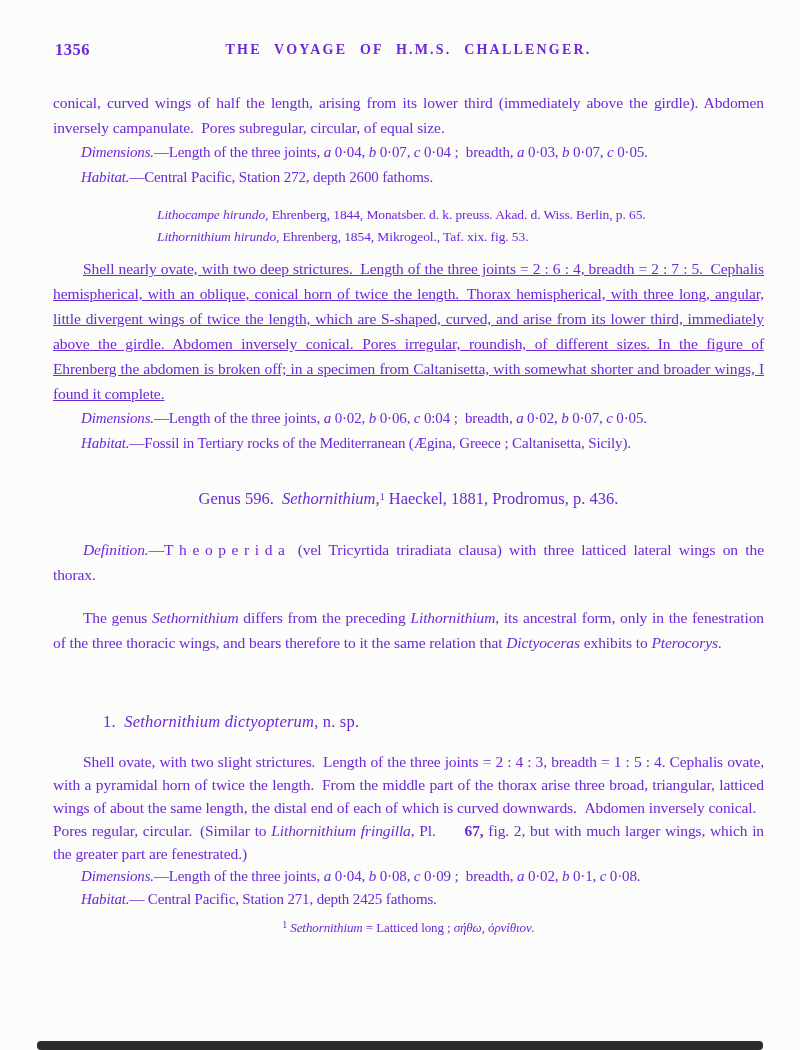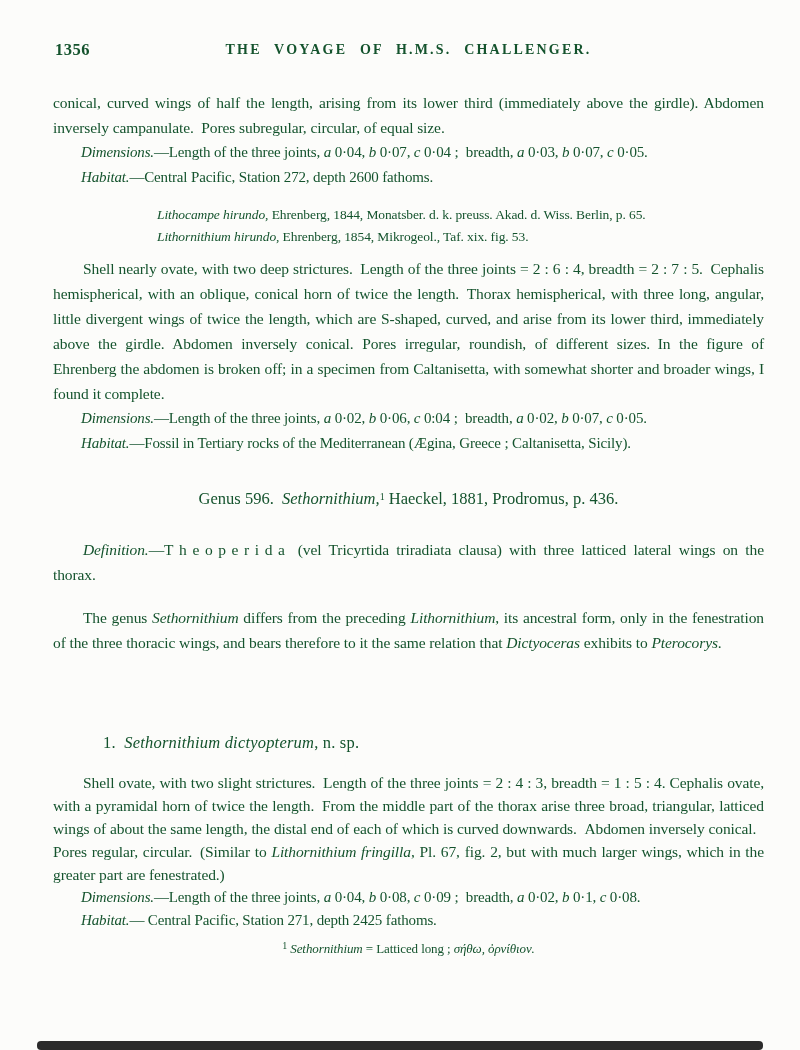--- a/index.html
+++ b/index.html
@@ -1,43 +1,43 @@
 <!DOCTYPE html>
 <html><head>
 <meta charset="utf-8">
 <style>
   html,body{margin:0;padding:0;}
   body{width:800px;height:1050px;background:#ffffff;}
   .page{
     position:relative;width:800px;height:1050px;overflow:hidden;
-    background:#fcfcfa;color:#14532d;
+    background:#fcfcfa;color:#6d28d9;
     font-family:"Liberation Serif","DejaVu Serif",serif;
     -webkit-font-smoothing:antialiased;
   }
   .content{position:absolute;left:53px;top:40px;width:711px;}
   .header{position:relative;height:22px;text-align:center;}
   .pageno{position:absolute;left:2px;top:0;font-size:16.5px;font-weight:700;letter-spacing:.5px;}
   .running-title{font-size:14px;font-weight:700;letter-spacing:2.2px;word-spacing:7px;}
   p{margin:0;}
   .body-text{font-size:15.5px;line-height:25px;text-align:justify;letter-spacing:-.1px;}
   .indent{text-indent:30px;}
   .dimhab{font-size:15px;line-height:25px;text-indent:28px;letter-spacing:-.15px;}
   .p-cont{margin-top:28px;}
   .species-heading{margin-top:36px;margin-left:50px;font-size:16.5px;line-height:26px;letter-spacing:.2px;}
   .citations{margin-top:14px;margin-left:104px;font-size:13.5px;line-height:21.5px;letter-spacing:-.1px;}
-  .para-sp1{margin-top:9px;}
+  .para-sp1{margin-top:9px;text-decoration:underline;}
   .genus-heading{margin-top:30px;text-align:center;font-size:16.5px;line-height:26px;}
   .definition{margin-top:25px;}
   .genus-para{margin-top:18px;}
-  .species-heading2{margin-top:75px;}
+  .species-heading2{margin-top:54px;}
   .para-sp2{margin-top:15px;line-height:23px;}
   .dimhab.tight{line-height:23px;}
   .footnote{margin-top:8px;text-align:center;font-size:13px;line-height:18px;letter-spacing:-.1px;}
   .i{font-style:italic;}
-  .b{font-weight:400;}
+  .b{font-weight:700;margin-left:24px;}
   .ls{letter-spacing:.36em;}
   sup.sup{font-size:10px;line-height:0;vertical-align:4px;}
   .hscrollbar{
     position:absolute;left:37px;right:37px;bottom:0;height:9px;
     background:#2b2b2b;border-radius:4px;
   }
 </style>
 </head>
 <body>
 

